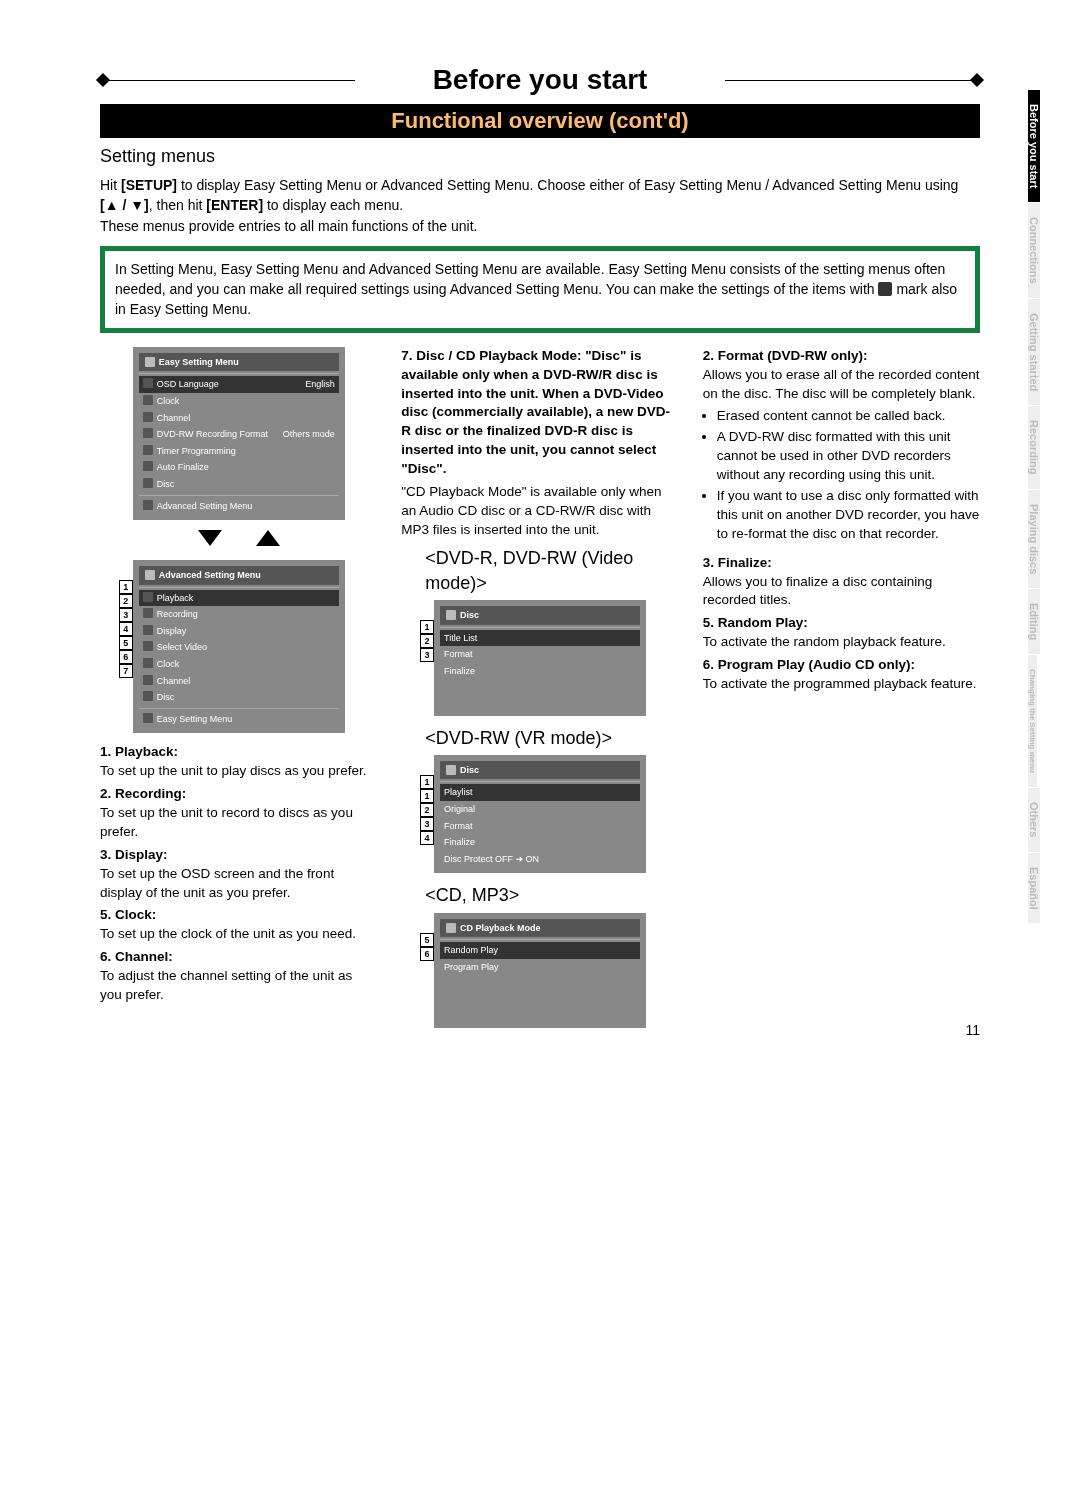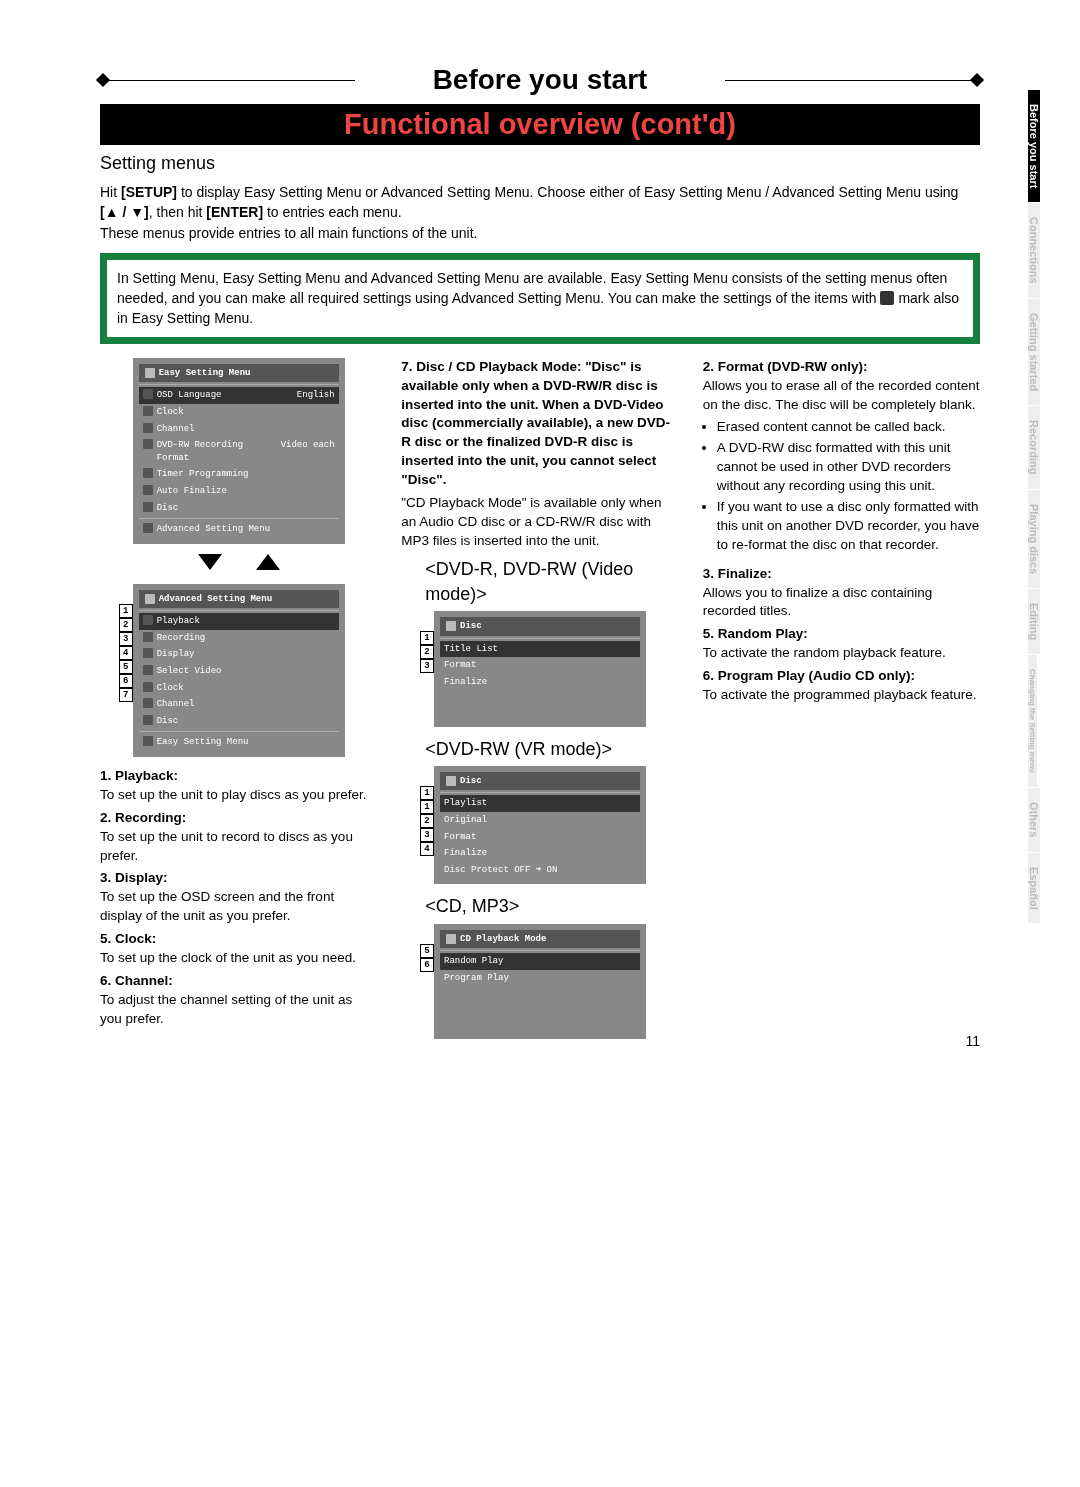--- a/index.html
+++ b/index.html
@@ -40,40 +40,40 @@
     margin: 0 auto;
     width: 370px;
     background: #fff;
     font-size: 28px;
     font-weight: bold;
     text-align: center;
     line-height: 40px;
   }
   .subtitle-bar {
     background: #000;
-    color: #ef4444;
-    font-size: 29px;
+    color: #fdba74;
+    font-size: 22px;
     font-weight: bold;
     text-align: center;
     padding: 4px 0;
     margin-bottom: 8px;
   }
   .section-heading {
     font-size: 18px;
     font-weight: normal;
     margin: 6px 0 8px 0;
   }
   .intro-text {
     font-size: 14px;
     line-height: 1.45;
     margin-bottom: 10px;
   }
   .intro-text strong { font-weight: bold; }
   .info-box {
-    border: 7px solid #15803d;
+    border: 5px solid #15803d;
     padding: 8px 10px;
     font-size: 14px;
     line-height: 1.45;
     margin-bottom: 14px;
   }
   .mark-icon {
     display: inline-block;
     width: 14px;
     height: 14px;
     background: #333;
@@ -94,21 +94,20 @@
 
   
   .osd-box {
     background: #888;
     padding: 6px;
     margin: 0 auto 8px auto;
     width: 200px;
     font-size: 9px;
     color: #fff;
     position: relative;
-    font-family: Liberation Mono, monospace;
   }
   .osd-header {
     background: #555;
     padding: 3px 6px;
     font-weight: bold;
     display: flex;
     align-items: center;
     gap: 4px;
   }
   .osd-header .hicon {
@@ -197,21 +196,21 @@
     <div class="deco-diamond left"></div>
     <div class="deco-diamond right"></div>
     <div class="main-title">Before you start</div>
   </div>
 
   <div class="subtitle-bar">Functional overview (cont'd)</div>
 
   <div class="section-heading">Setting menus</div>
 
   <div class="intro-text">
-    <span>Hit </span><strong>[SETUP]</strong><span> to display Easy Setting Menu or Advanced Setting Menu. Choose either of Easy Setting Menu / Advanced Setting Menu using </span><strong>[▲ / ▼]</strong><span>, then hit </span><strong>[ENTER]</strong><span> to entries each menu.</span><br>
+    <span>Hit </span><strong>[SETUP]</strong><span> to display Easy Setting Menu or Advanced Setting Menu. Choose either of Easy Setting Menu / Advanced Setting Menu using </span><strong>[▲ / ▼]</strong><span>, then hit </span><strong>[ENTER]</strong><span> to display each menu.</span><br>
     <span>These menus provide entries to all main functions of the unit.</span>
   </div>
 
   <div class="info-box">
     <span>In Setting Menu, Easy Setting Menu and Advanced Setting Menu are available. Easy Setting Menu consists of the setting menus often needed, and you can make all required settings using Advanced Setting Menu. You can make the settings of the items with </span>
     <span class="mark-icon"></span>
     <span> mark also in Easy Setting Menu.</span>
   </div>
 
   <div class="three-col">
@@ -234,21 +233,21 @@
               <span class="ricon"></span>
               <span class="rlabel">Clock</span>
             </div>
           <div class="osd-row">
               <span class="ricon"></span>
               <span class="rlabel">Channel</span>
             </div>
           <div class="osd-row">
               <span class="ricon"></span>
               <span class="rlabel">DVD-RW Recording Format</span>
-              <span class="rval">Video each</span>
+              <span class="rval">Others mode</span>
             </div>
           <div class="osd-row">
               <span class="ricon"></span>
               <span class="rlabel">Timer Programming</span>
             </div>
           <div class="osd-row">
               <span class="ricon"></span>
               <span class="rlabel">Auto Finalize</span>
             </div>
           <div class="osd-row">

